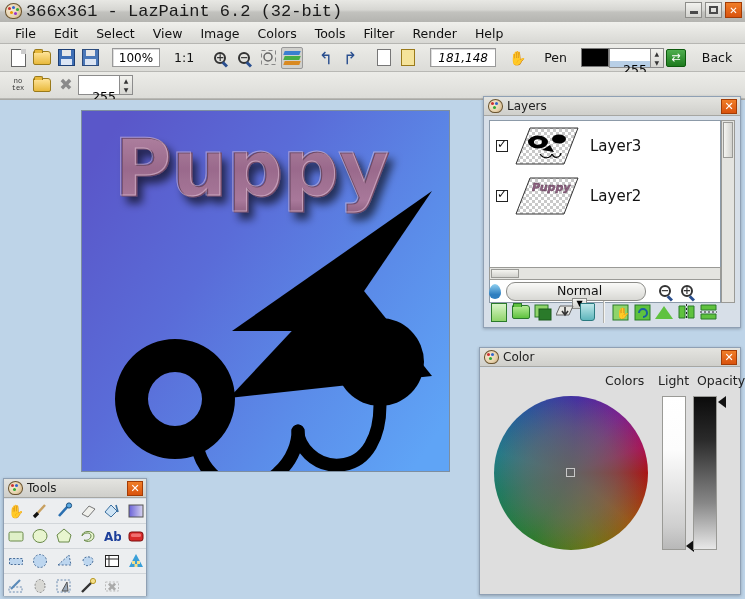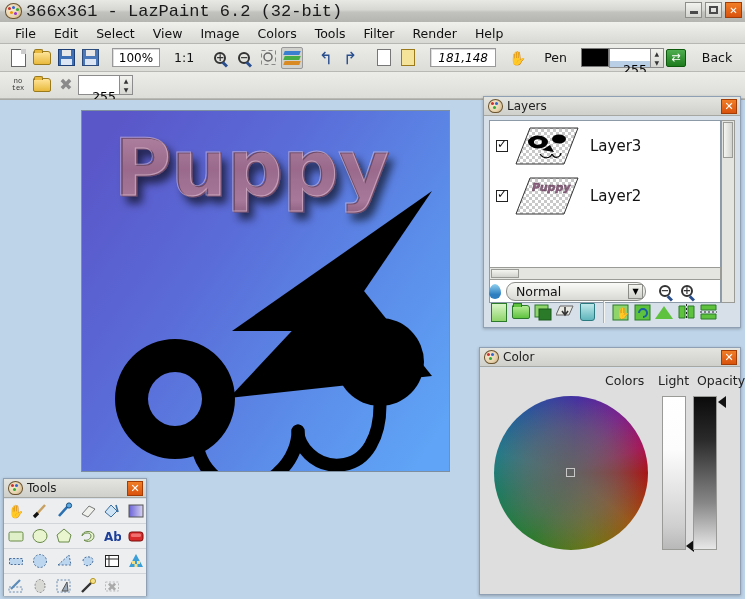--- a/index.html
+++ b/index.html
@@ -149,21 +149,21 @@
     background:linear-gradient(to right,#f4f4f0,#d2d2ce);border:1px solid #9a9a96;box-sizing:border-box;}
   .hscroll{
     position:absolute;left:5px;bottom:47px;width:232px;height:13px;background:#e4e4e0;border:1px solid #9a9a96;box-sizing:border-box;
   }
   .hscroll .thumb{position:absolute;left:1px;top:1px;width:28px;height:9px;
     background:linear-gradient(to bottom,#f4f4f0,#d2d2ce);border:1px solid #9a9a96;box-sizing:border-box;}
   .blend-row{position:absolute;left:5px;bottom:26px;width:245px;height:20px;display:flex;align-items:center;}
   .combo{
     height:19px;width:140px;background:linear-gradient(to bottom,#fafaf8,#d8d8d4);
     border:1px solid #8c8c88;border-radius:9px;display:flex;align-items:center;
-    justify-content:space-between;padding:0 2px 0 9px;box-sizing:border-box;margin-left:5px;
+    justify-content:space-between;padding:0 2px 0 9px;box-sizing:border-box;margin-left:5px;flex-direction:column;
   }
   .combo .cv{font-size:12.5px;color:#111;}
   .combo .carrow{width:15px;height:15px;background:linear-gradient(to bottom,#f4f4f0,#cfcfcb);
     border:1px solid #8c8c88;display:flex;align-items:center;justify-content:center;font-size:8px;box-sizing:border-box;}
   .drop-ic{width:12px;height:15px;background:linear-gradient(to bottom,#8fd0f0 0%,#2f7fc0 70%);
     border-radius:50% 50% 50% 50%/60% 60% 40% 40%;position:relative;}
   .layer-tools{position:absolute;left:4px;bottom:4px;width:248px;height:22px;display:flex;align-items:center;}
   .ltbtn{width:22px;height:20px;display:flex;align-items:center;justify-content:center;flex:none;}
   .gsheet{width:14px;height:17px;border:1px solid #2a7a2a;background:linear-gradient(to bottom,#d9f5c8,#8fd46a);position:relative;}
   .gfold{width:16px;height:12px;background:linear-gradient(to bottom,#b5eb95,#5fc23f);border:1px solid #2a7a2a;border-radius:1px 3px 2px 2px;position:relative;}

